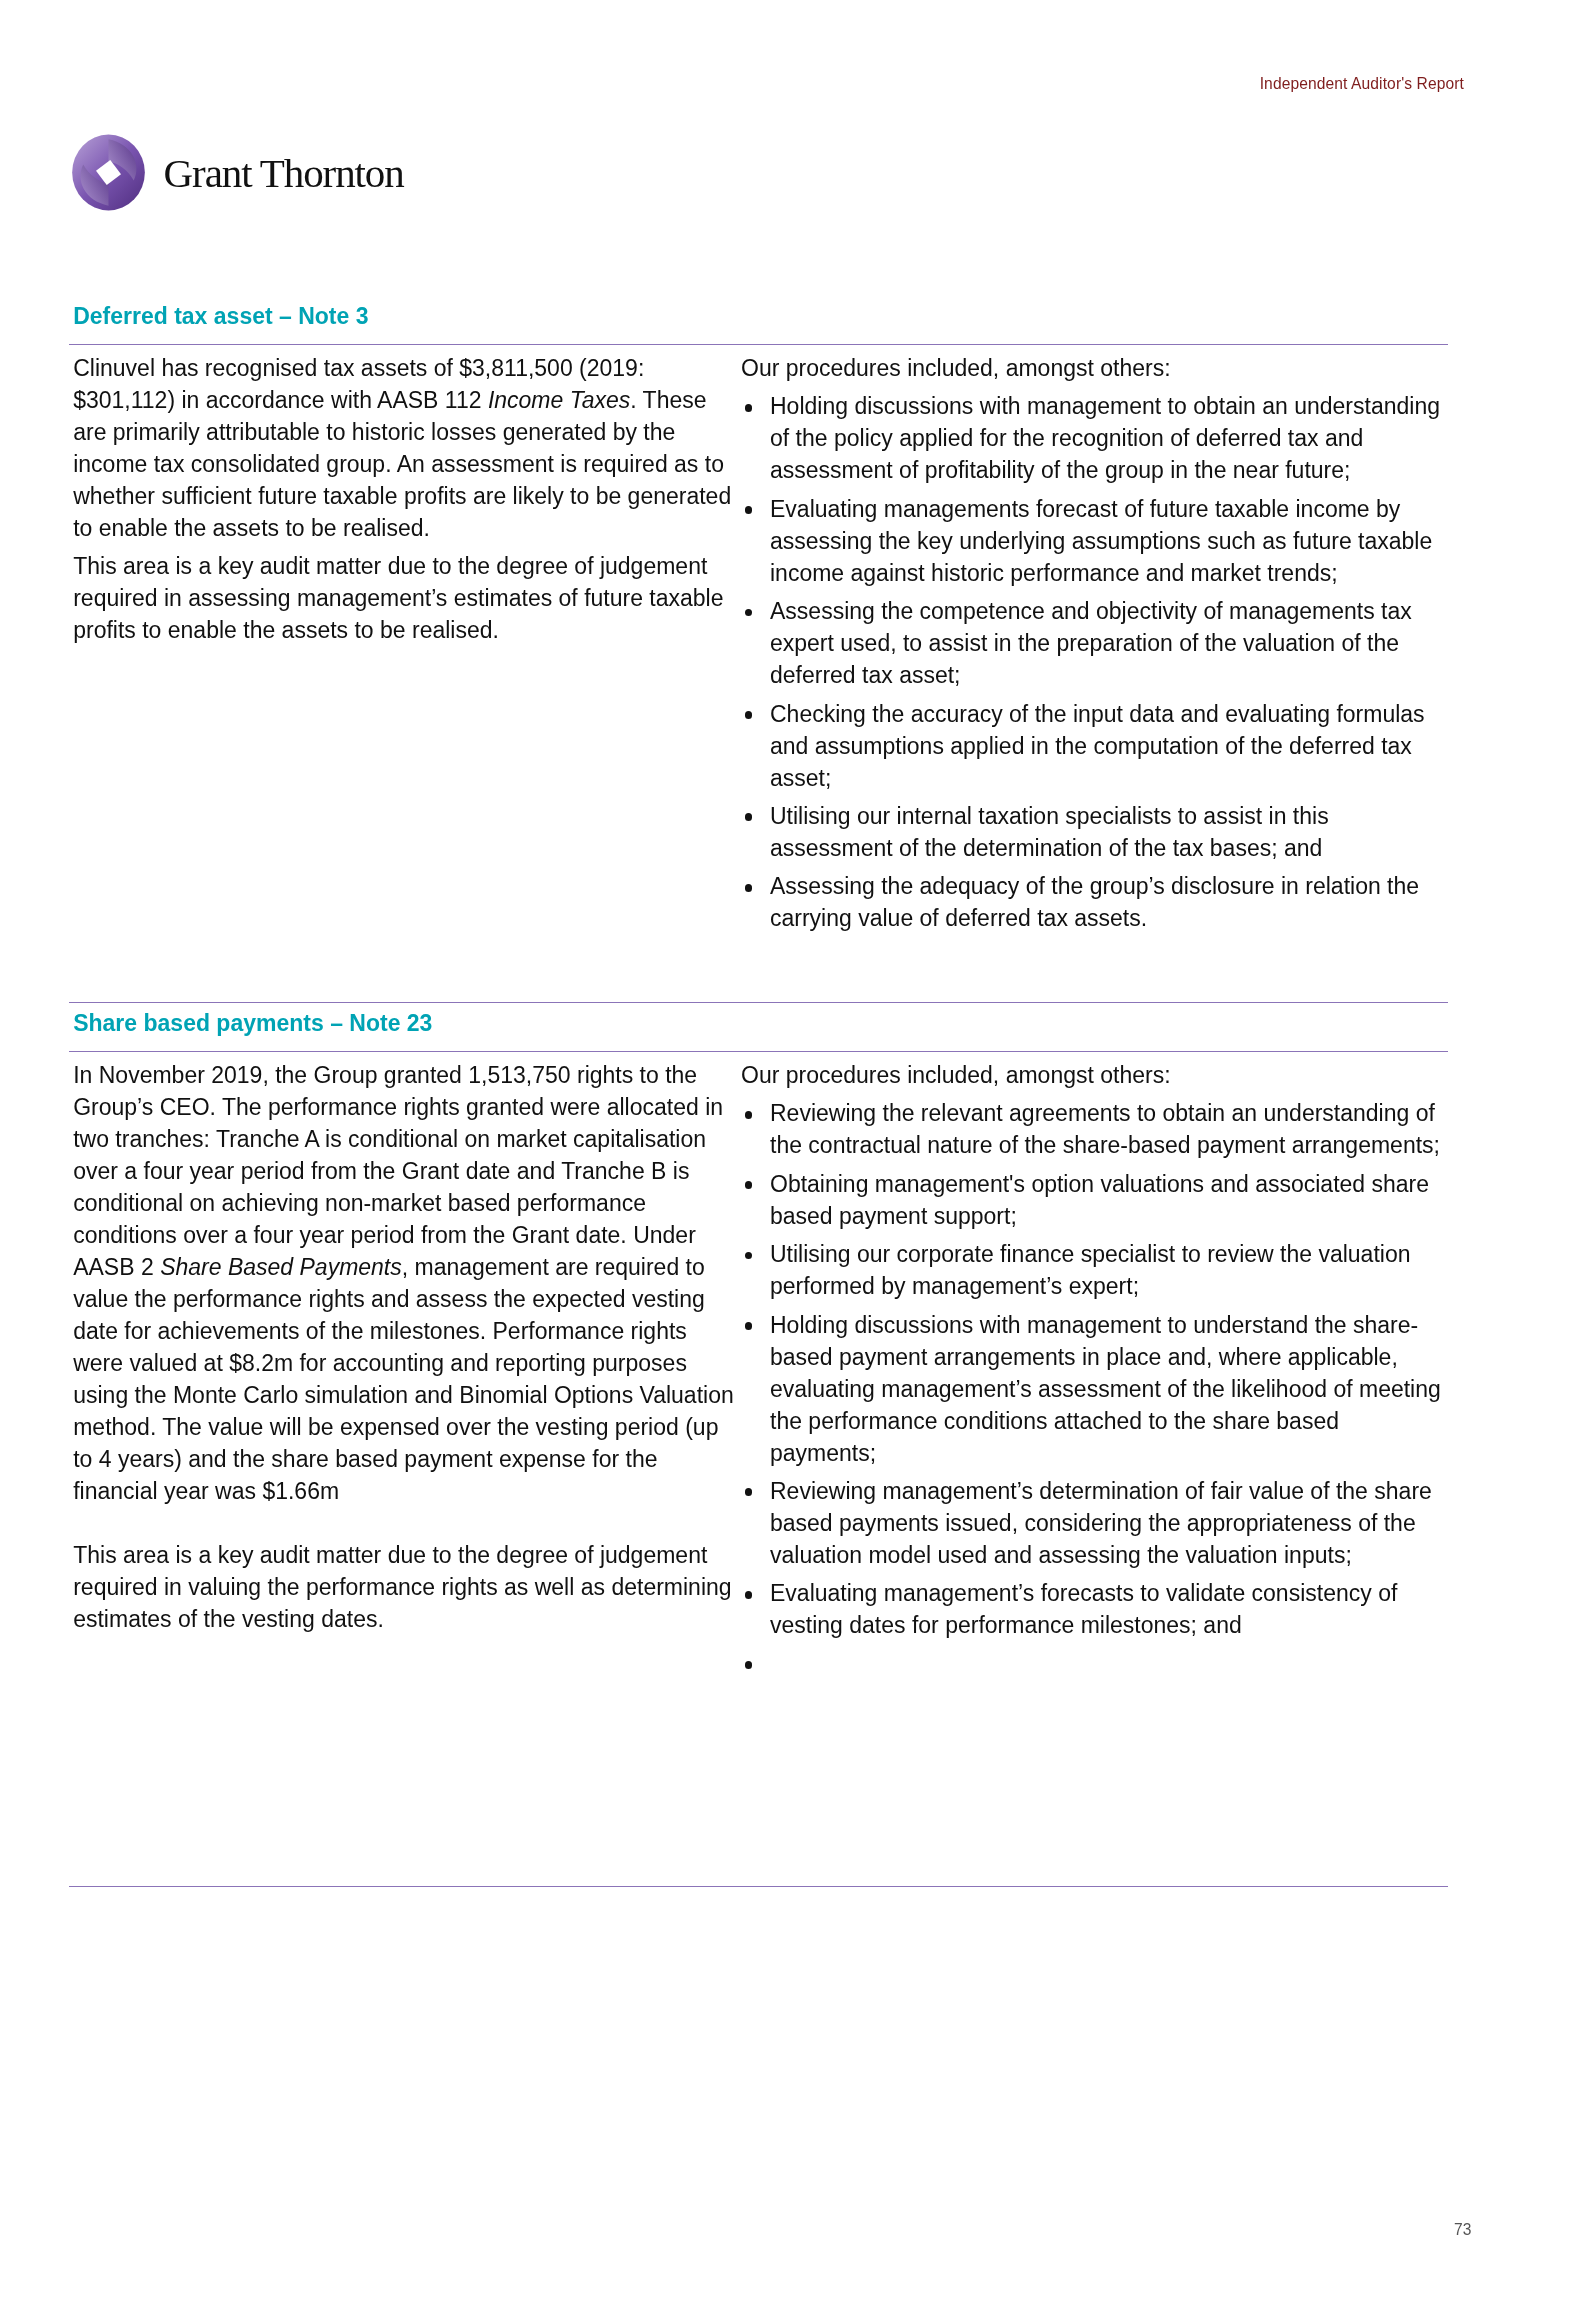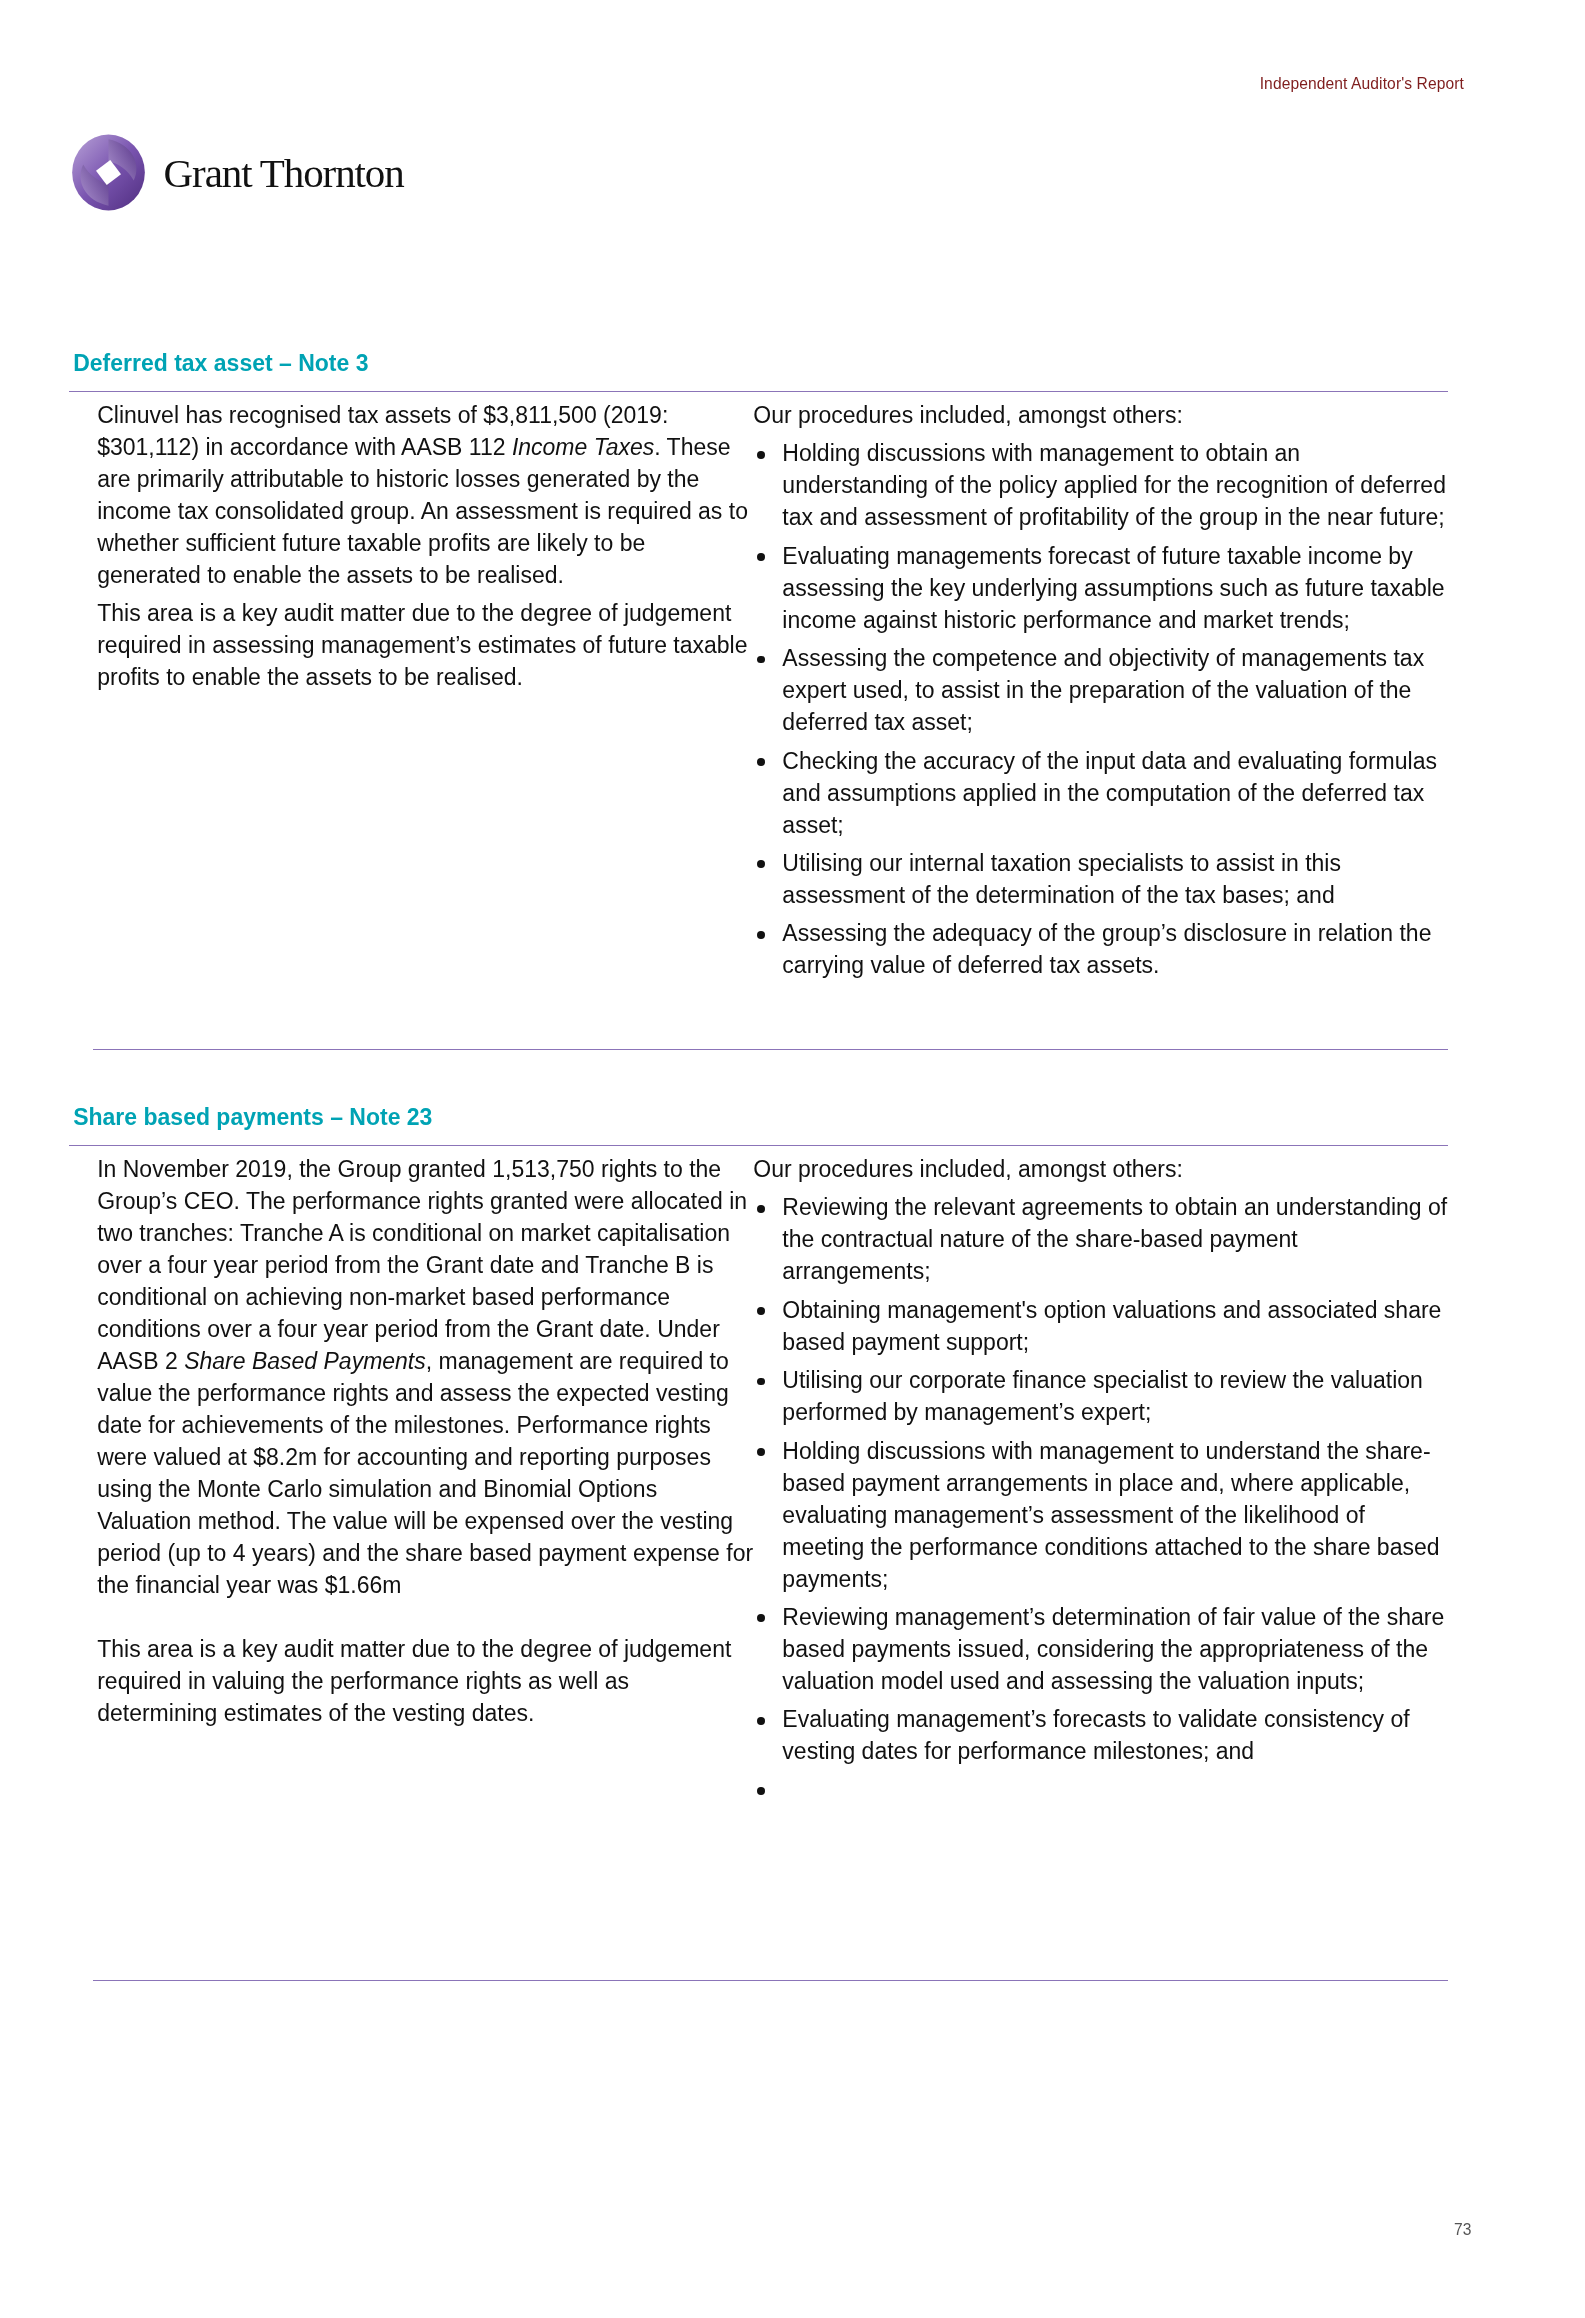--- a/index.html
+++ b/index.html
@@ -29,23 +29,22 @@
   }
   .th {
     font-weight: bold; font-size: 23px; color: #4f2d7f; padding-left: 4.2px; padding-top: 1.4px;
   }
   .th.left { width: 666px; }
   .th.right { padding-left: 0; }
   .section-title {
     font-weight: bold; font-size: 23px; color: #00a3b4; padding-left: 4.2px;
     height: 49px; box-sizing: border-box; padding-top: 7px;
     border-bottom: 1.4px solid #8b74b8;
-    margin-top: 47px;
   }
-  .row { display: flex; border-bottom: 1.4px solid #8b74b8; box-sizing: border-box; margin-left: 24px; }
+  .row { display: flex; border-bottom: 1.4px solid #8b74b8; box-sizing: border-box; }
   .col-left { width: 672px; padding-left: 4.2px; box-sizing: border-box; padding-top: 7px; }
   .col-right { width: 707px; padding-top: 7px; box-sizing: border-box; }
   p { margin: 0; font-size: 23px; line-height: 32px; }
   .para-gap { height: 6.4px; }
   .para-gap-big { height: 32px; }
   ul { list-style: none; margin: 0; padding: 0; }
   li { position: relative; padding-left: 29px; font-size: 23px; line-height: 32px; margin-top: 6.4px; }
   li .bullet {
     position: absolute; left: 3.5px; top: 13.4px; width: 7.8px; height: 7.8px; border-radius: 50%;
     background: #111111;

